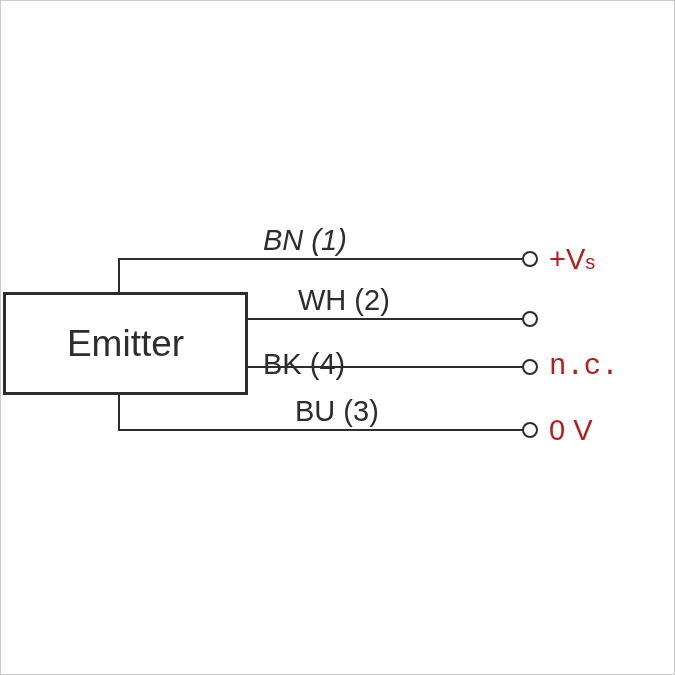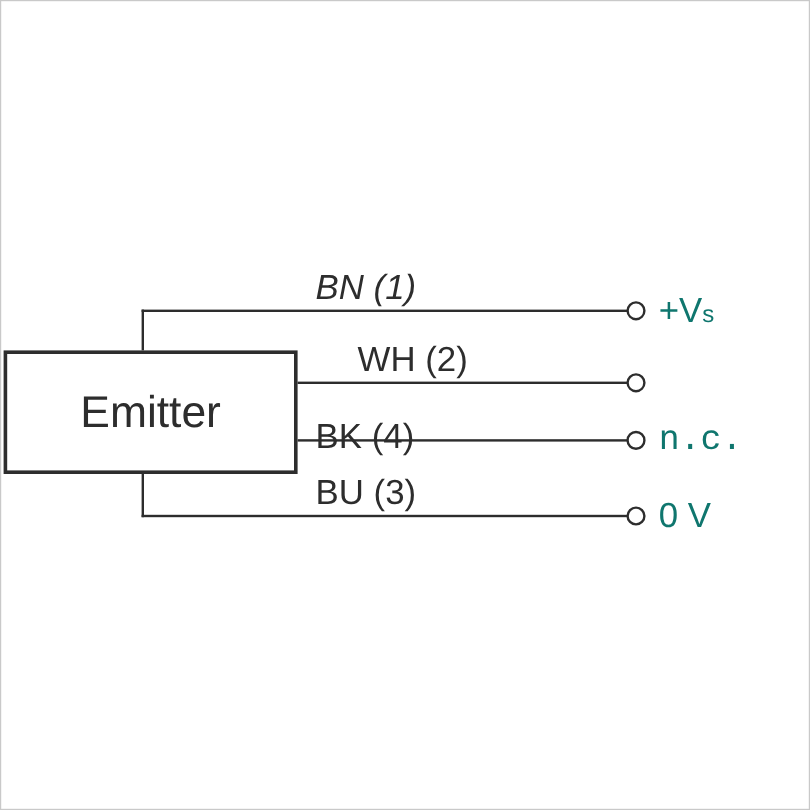--- a/index.html
+++ b/index.html
@@ -67,42 +67,42 @@
     line-height: 30px;
     color: #2d2d2d;
     white-space: nowrap;
     z-index: 3;
   }
   .terminal-label {
     position: absolute;
     left: 548px;
     font-size: 29px;
     line-height: 32px;
-    color: #0f766e;
+    color: #b91c1c;
     white-space: nowrap;
     z-index: 3;
   }
   .terminal-sub {
     font-size: 20px;
   }
   
   .bn-h { left: 117px; top: 257px; width: 405px; }
   .bn-v { left: 117px; top: 257px; height: 35px; }
   .wh-h { left: 245px; top: 317px; width: 277px; }
   .bk-h { left: 245px; top: 365px; width: 277px; }
   .bu-h { left: 117px; top: 428px; width: 405px; }
   .bu-v { left: 117px; top: 392px; height: 38px; }
   .circle-bn { left: 521px; top: 250px; }
   .circle-wh { left: 521px; top: 310px; }
   .circle-bk { left: 521px; top: 358px; }
   .circle-bu { left: 521px; top: 421px; }
   .label-bn { top: 224px; font-style: italic; }
   .label-wh { top: 284px; margin-left: 35px; }
   .label-bk { top: 348px; }
-  .label-bu { top: 395px; }
+  .label-bu { top: 395px; margin-left: 32px; }
   .term-bn { top: 242px; }
   .term-wh { top: 302px; }
   .term-bk { top: 350px; font-family: Liberation Mono, monospace; }
   .term-bu { top: 413px; }
 </style>
 </head>
 <body>
 
 <div class="canvas">
 

